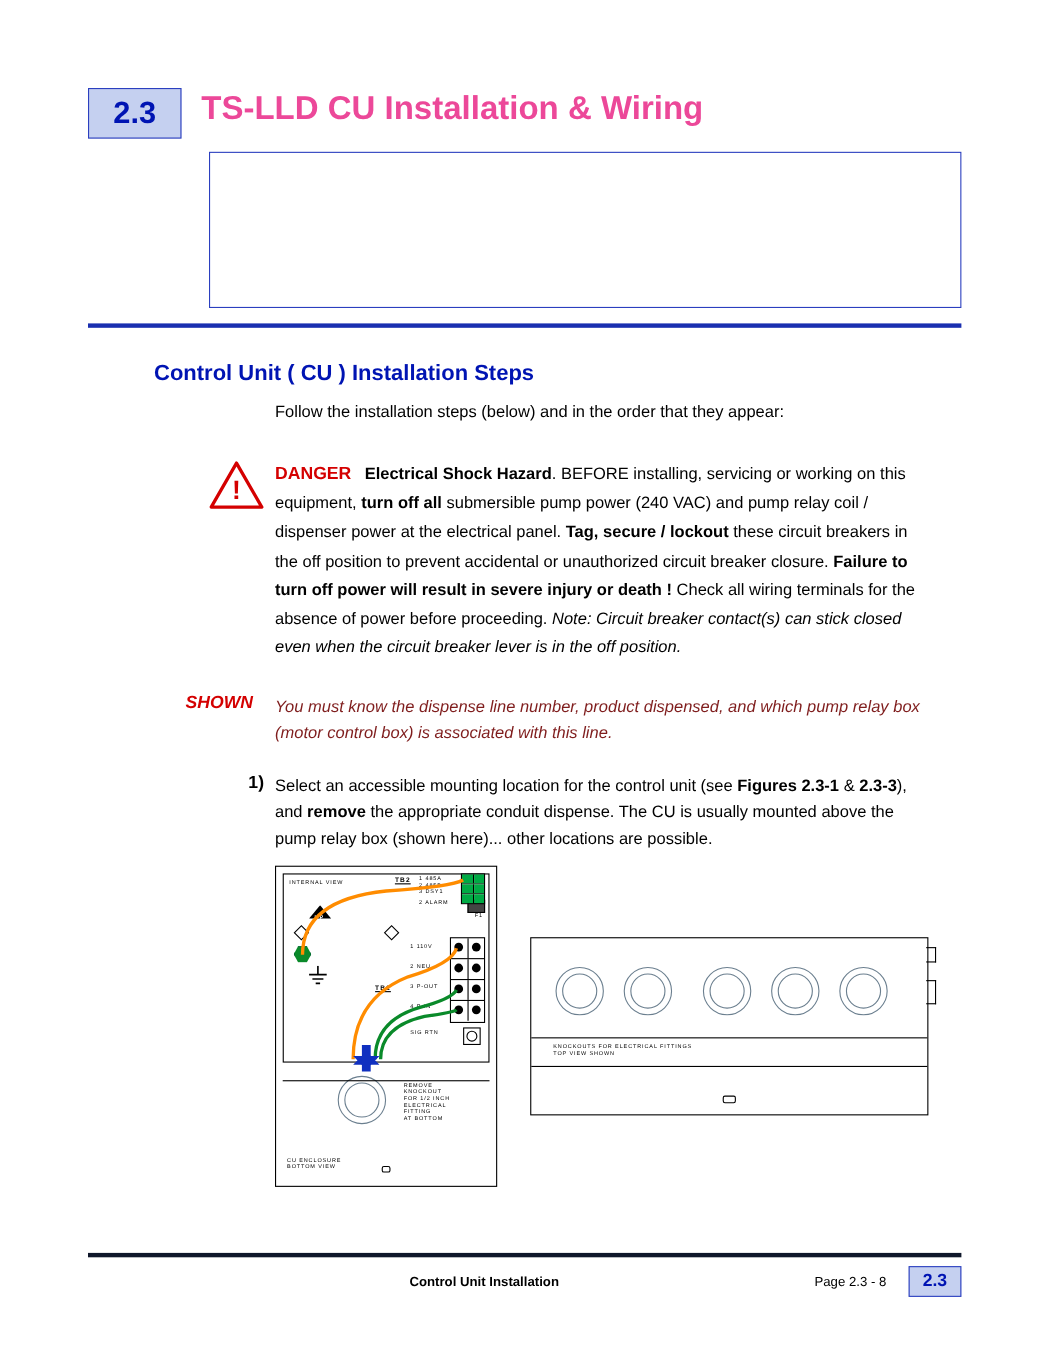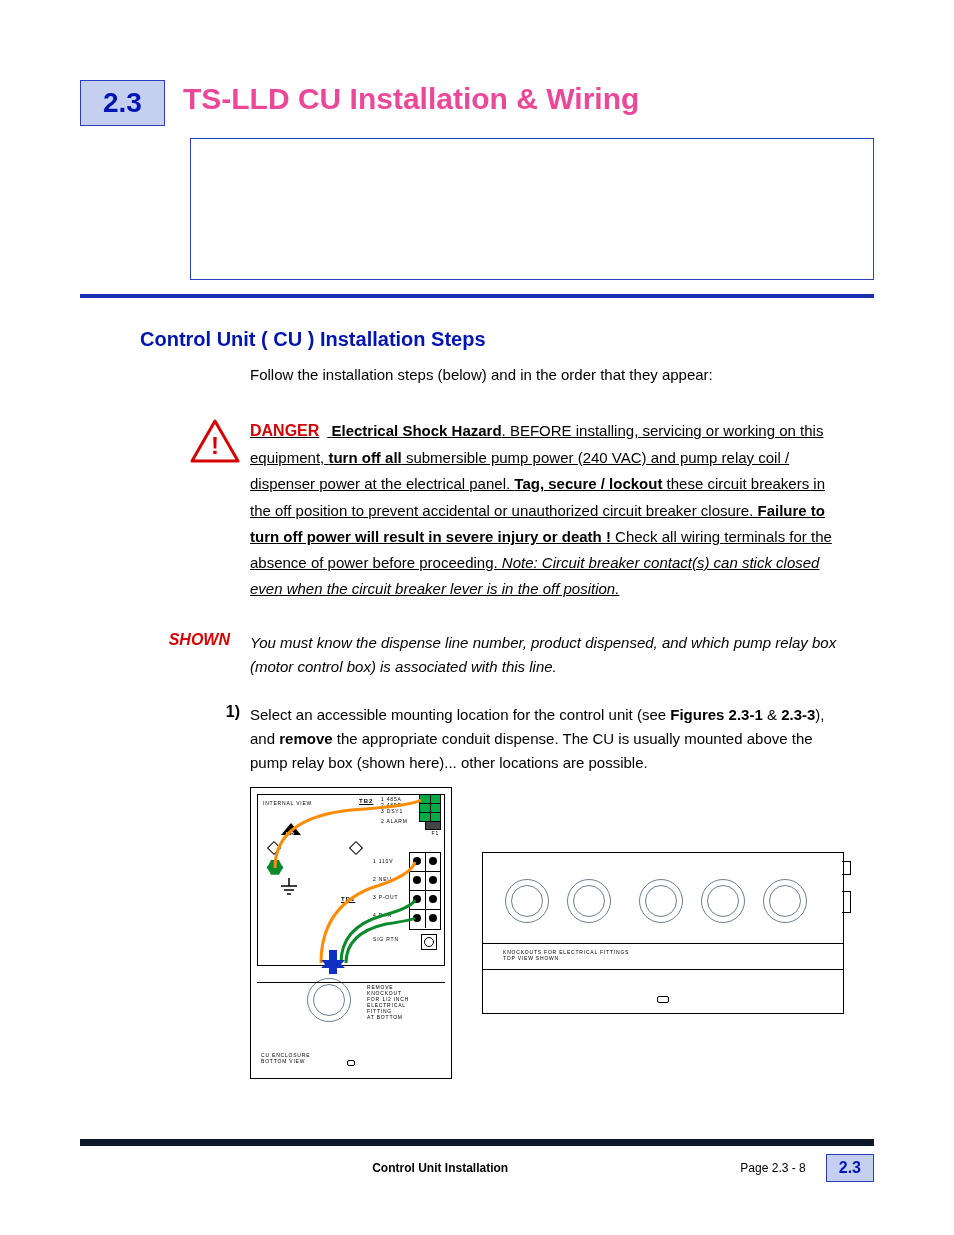--- a/index.html
+++ b/index.html
@@ -68,21 +68,20 @@
     width: 50px;
     flex: 0 0 50px;
     margin-left: 110px;
     margin-right: 10px;
     margin-top: 2px;
   }
   .danger-text {
     font-size: 15px;
     line-height: 1.75;
     margin-right: 30px;
-    text-decoration: underline;
   }
   .danger-word {
     color: #d40000;
     font-weight: bold;
     font-size: 16px;
     margin-right: 8px;
   }
   .italic {
     font-style: italic;
   }
@@ -100,21 +99,21 @@
     font-style: italic;
     font-size: 16px;
     width: 170px;
     flex: 0 0 170px;
     text-align: right;
     padding-right: 20px;
     box-sizing: border-box;
     margin-left: 0;
   }
   .note-body {
-    color: #000000;
+    color: #7f1d1d;
     font-style: italic;
     font-size: 15px;
     line-height: 1.6;
     margin-right: 30px;
   }
   .step-block {
     display: flex;
     align-items: flex-start;
     margin-top: 24px;
   }
@@ -158,21 +157,21 @@
   }
   .knockout {
     border: 1.5px solid #6b7f8f;
     border-radius: 50%;
     position: absolute;
   }
   .footer {
     display: flex;
     justify-content: space-between;
     align-items: center;
-    border-top: 7px solid #0f172a;
+    border-top: 4px solid #0f172a;
     margin-top: 60px;
     padding-top: 8px;
     font-size: 12px;
   }
   .footer-center {
     font-weight: bold;
     flex: 1;
     text-align: center;
   }
   .footer-right {

